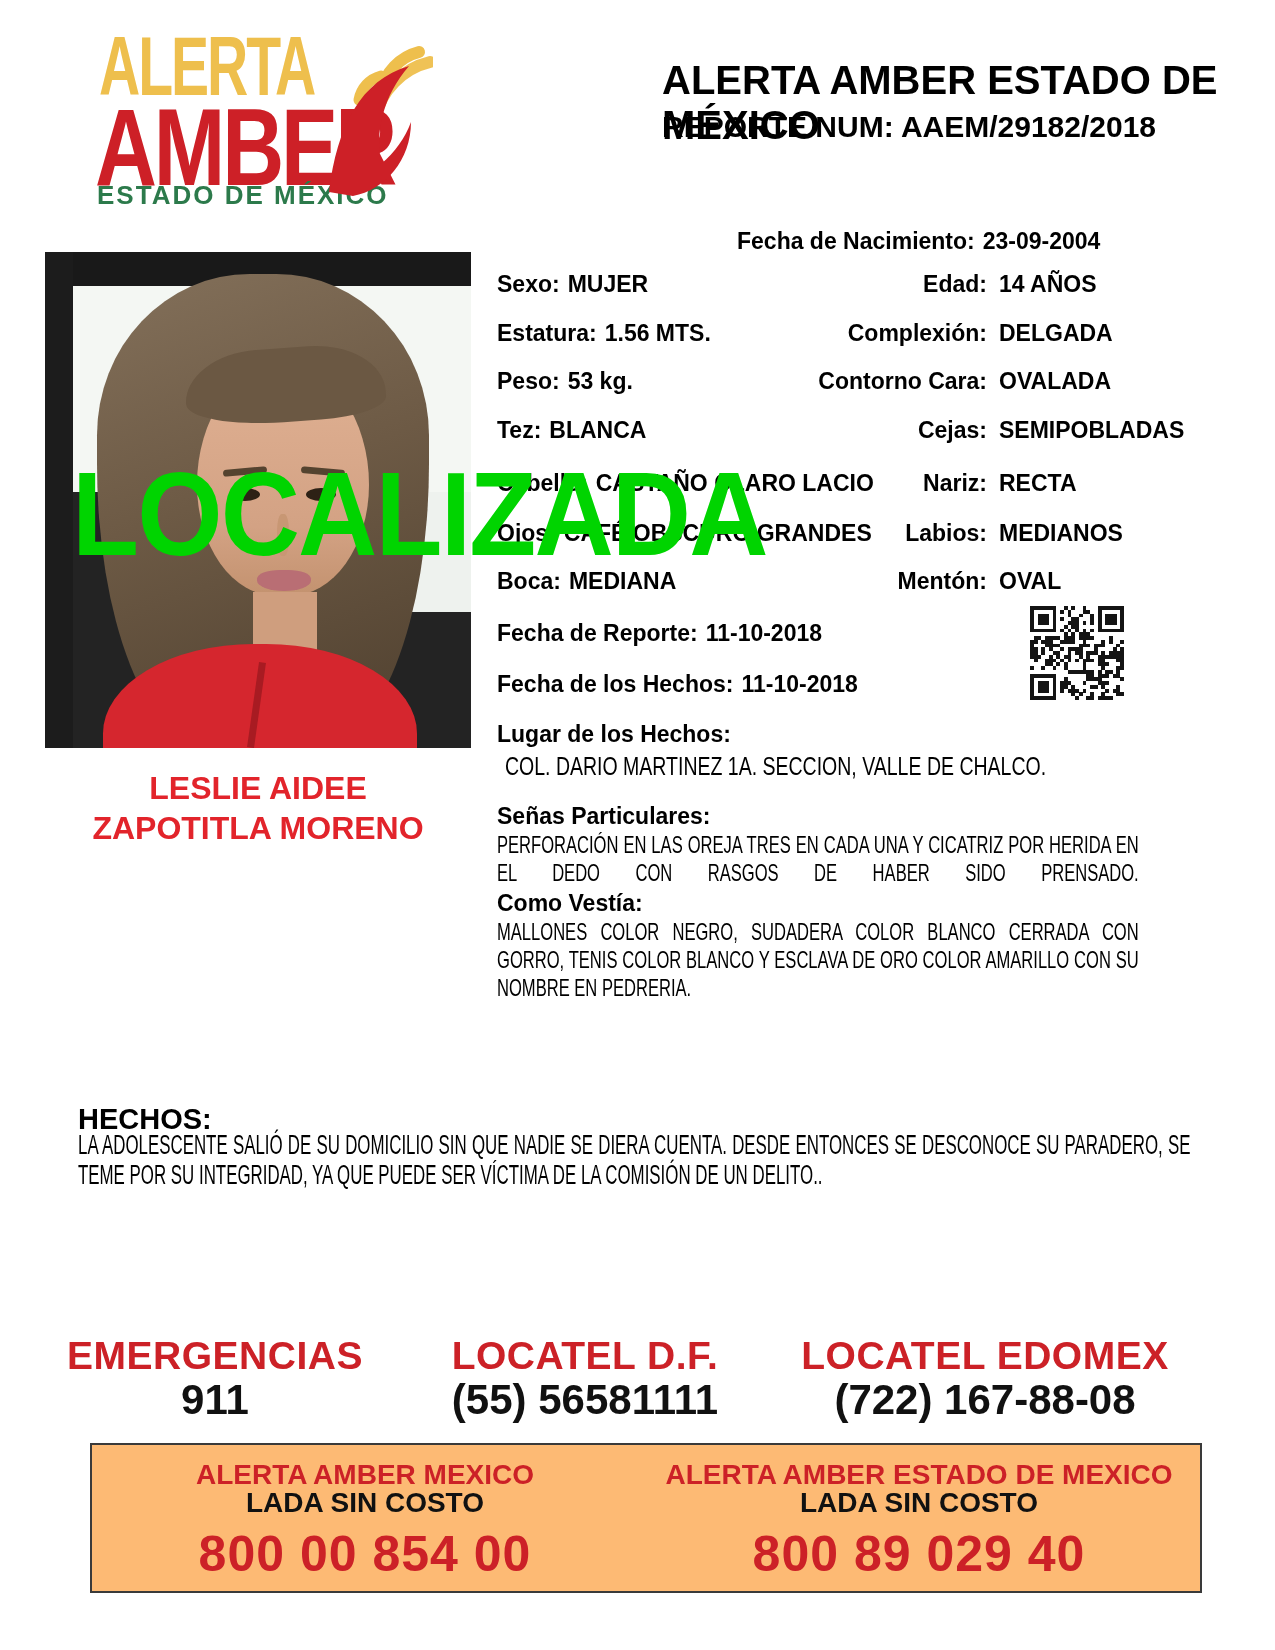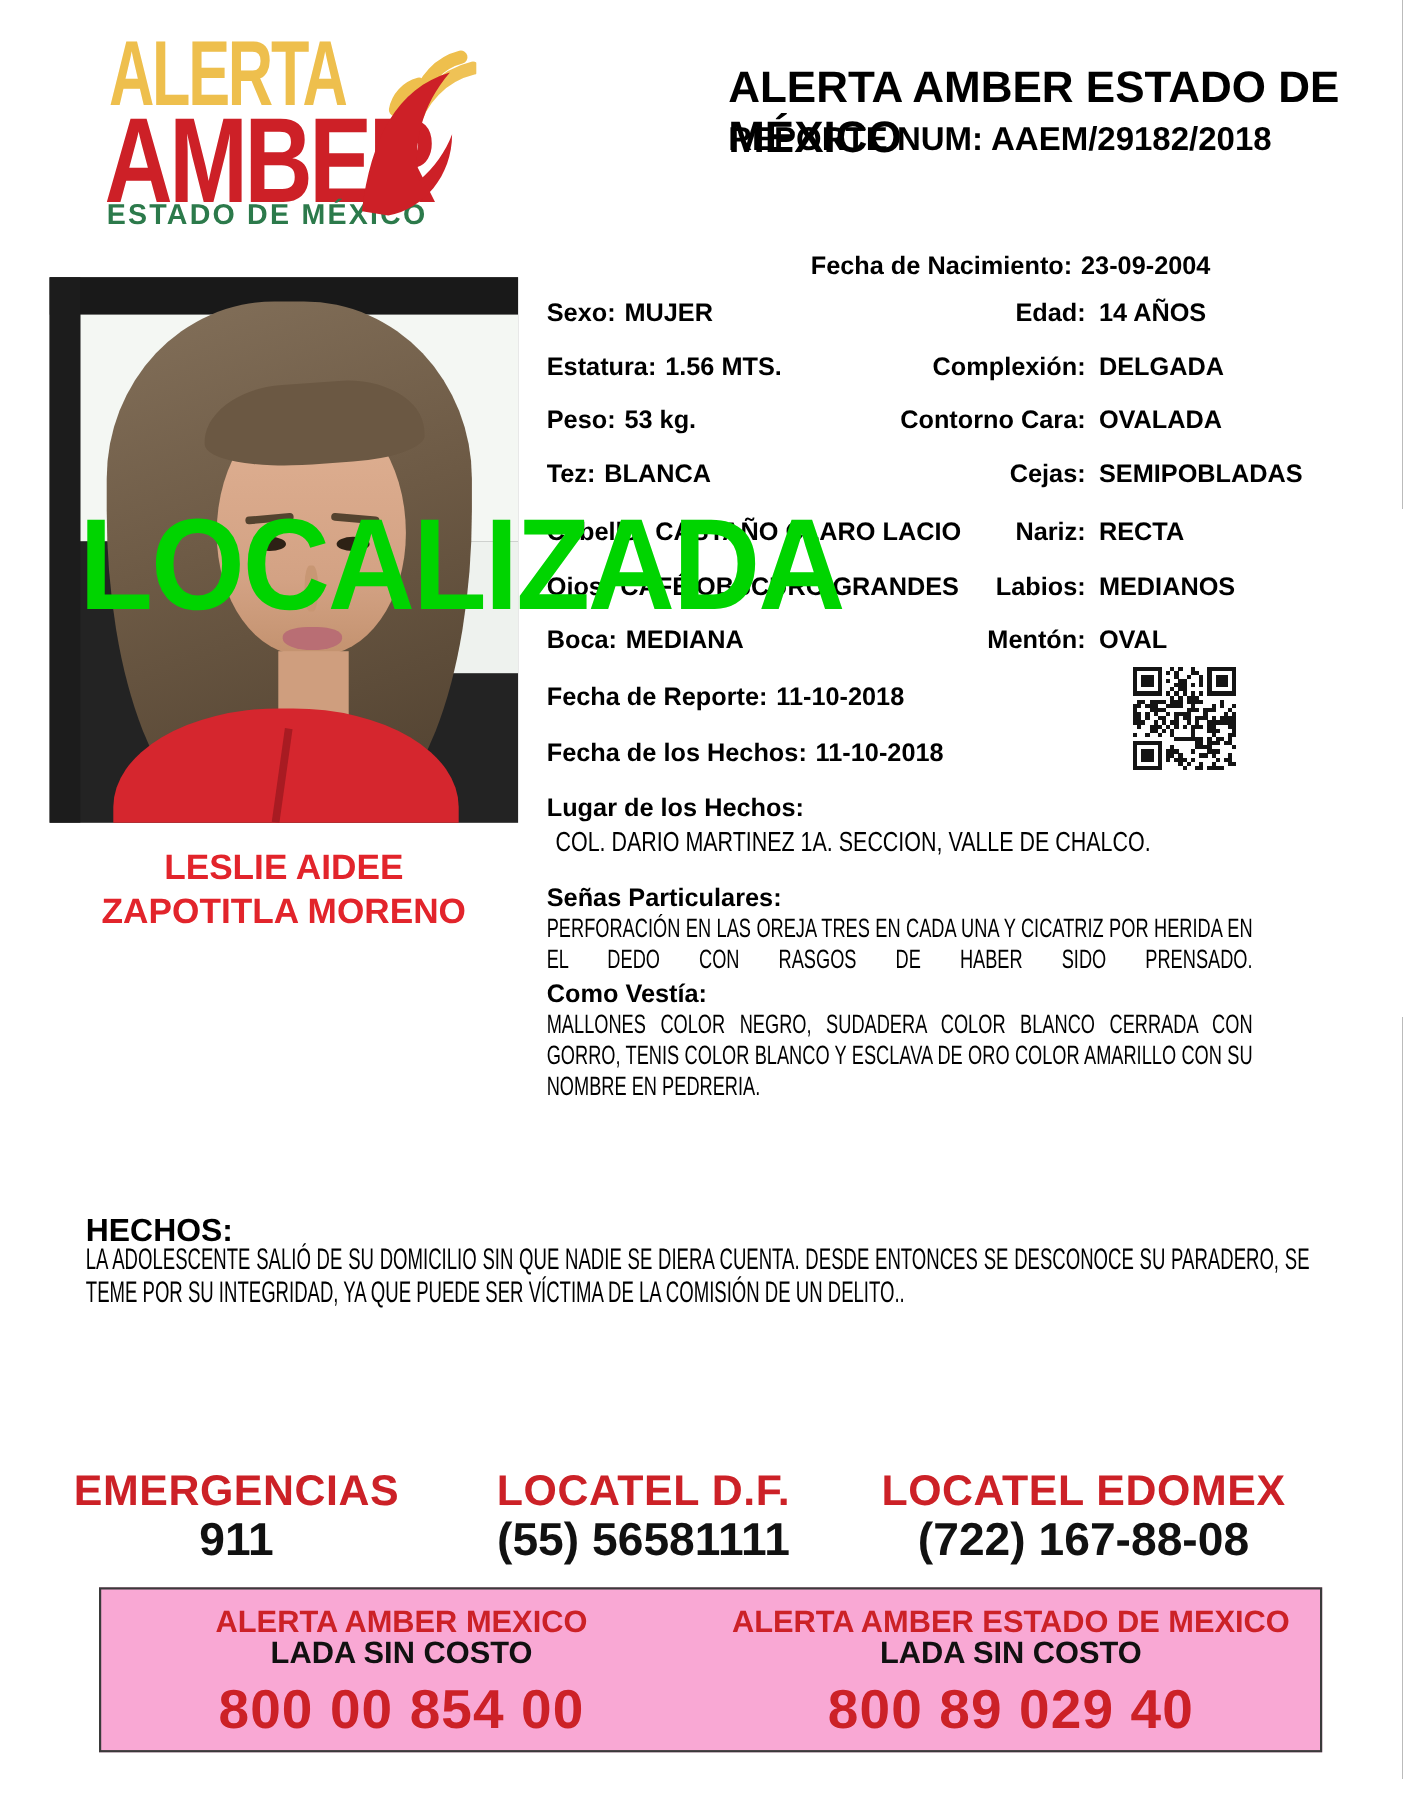--- a/index.html
+++ b/index.html
@@ -84,21 +84,21 @@
 
   
   .contact-col{top:1334px;text-align:center;}
   .contact-col .clabel{font-size:39px;font-weight:bold;color:var(--alert-red,#cc2127);letter-spacing:.5px;}
   .contact-col .cnumber{font-size:42px;font-weight:bold;color:#111;margin-top:-2px;}
   #contact-0{left:65px;width:300px;}
   #contact-1{left:410px;width:350px;}
   #contact-2{left:790px;width:390px;}
 
   
-  #hotline-box{left:90px;top:1443px;width:1112px;height:150px;border:2px solid #3a3a3a;background:#f9a8d4;}
+  #hotline-box{left:90px;top:1443px;width:1112px;height:150px;border:2px solid #3a3a3a;background:#fdba74;}
   .hot-col{position:absolute;top:0;height:100%;text-align:center;}
   #hot-0{left:0;width:546px;}
   #hot-1{left:546px;width:562px;}
   .hot-title{margin-top:14px;font-size:28px;font-weight:bold;color:var(--alert-red,#cc2127);}
   .hot-sub{font-size:28px;font-weight:bold;color:#111;margin-top:-4px;}
   .hot-number{font-size:50px;font-weight:bold;color:var(--alert-red,#d6141c);margin-top:6px;letter-spacing:1px;}
 </style>
 </head>
 <body>
 

